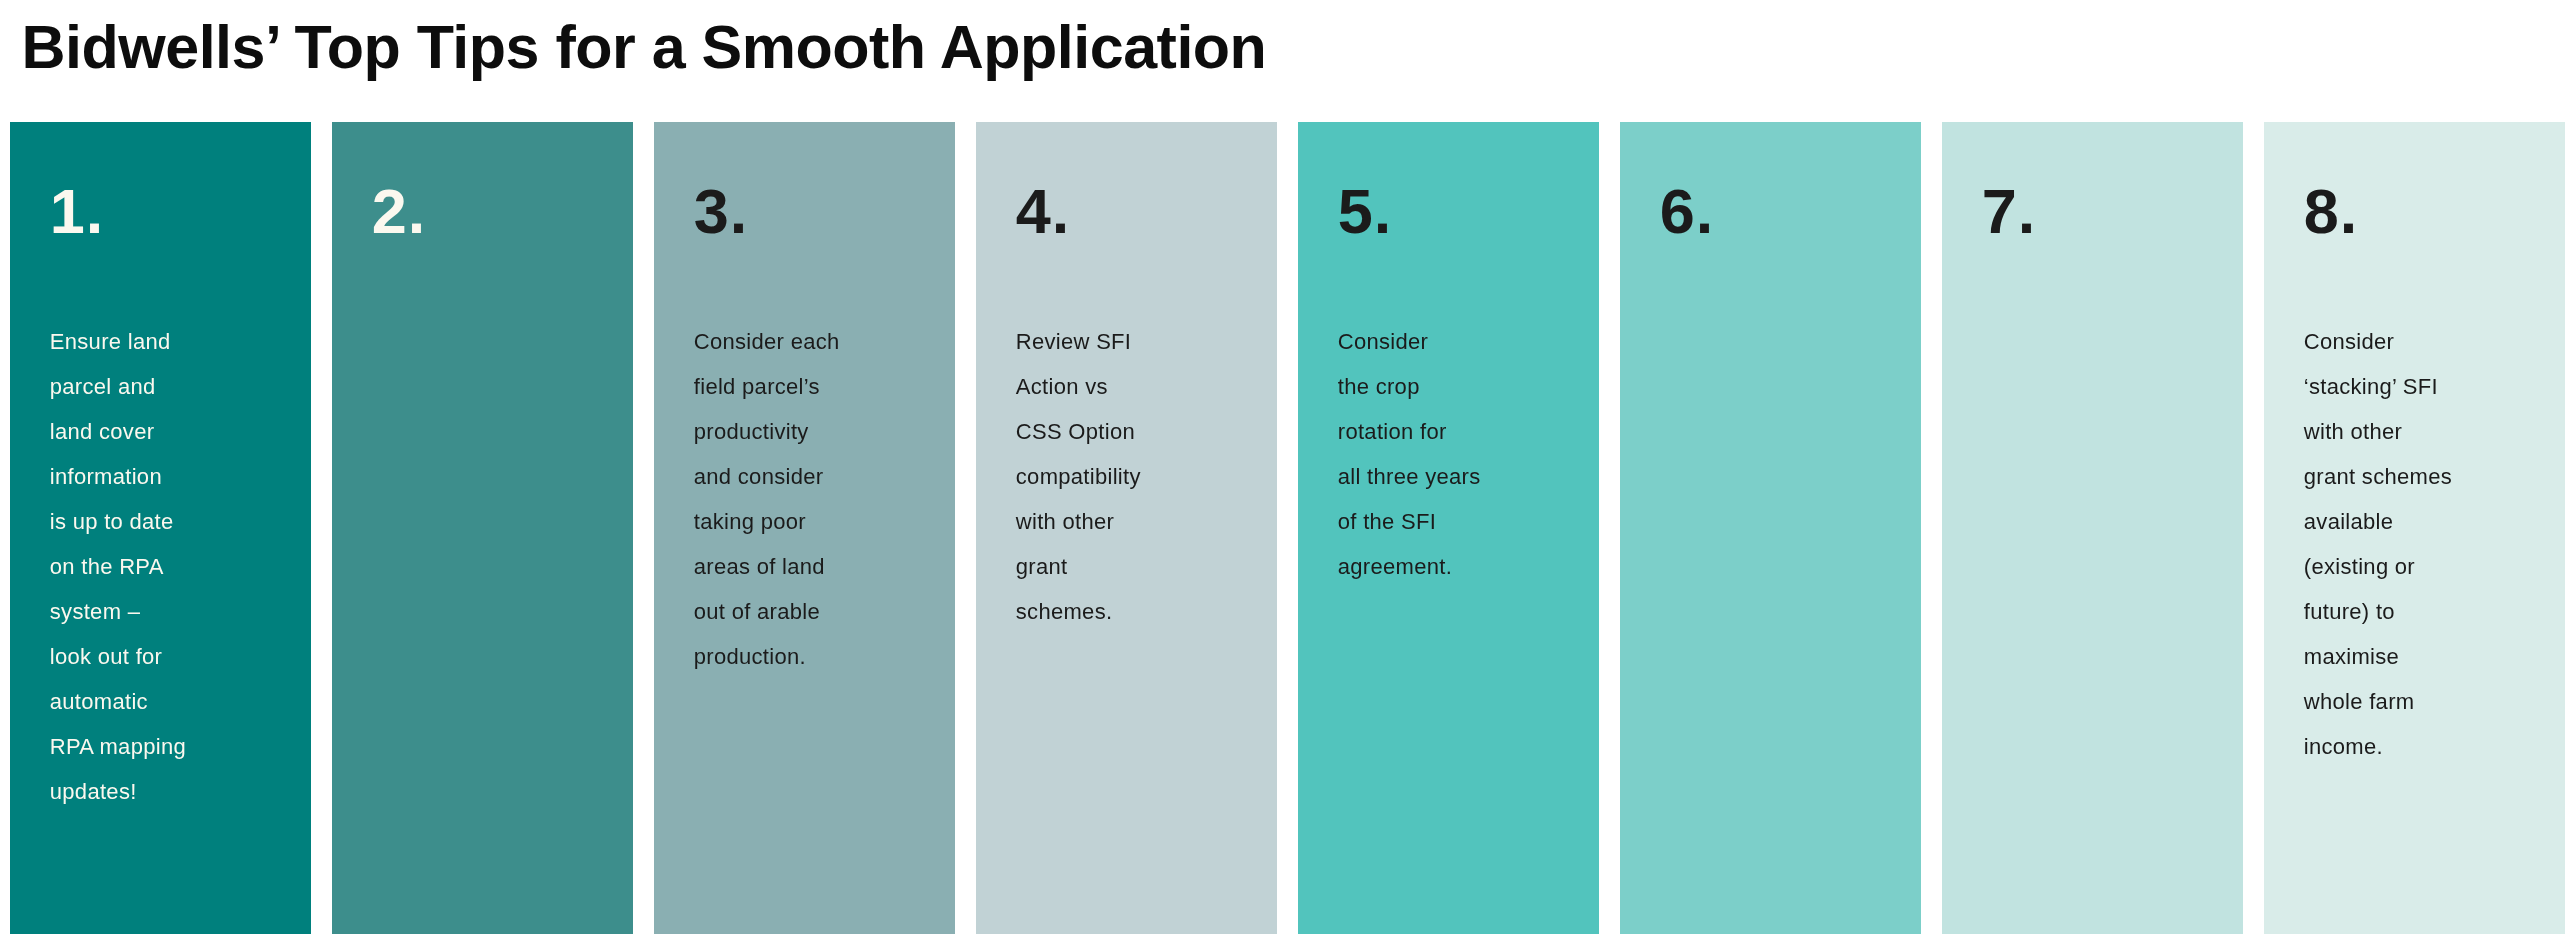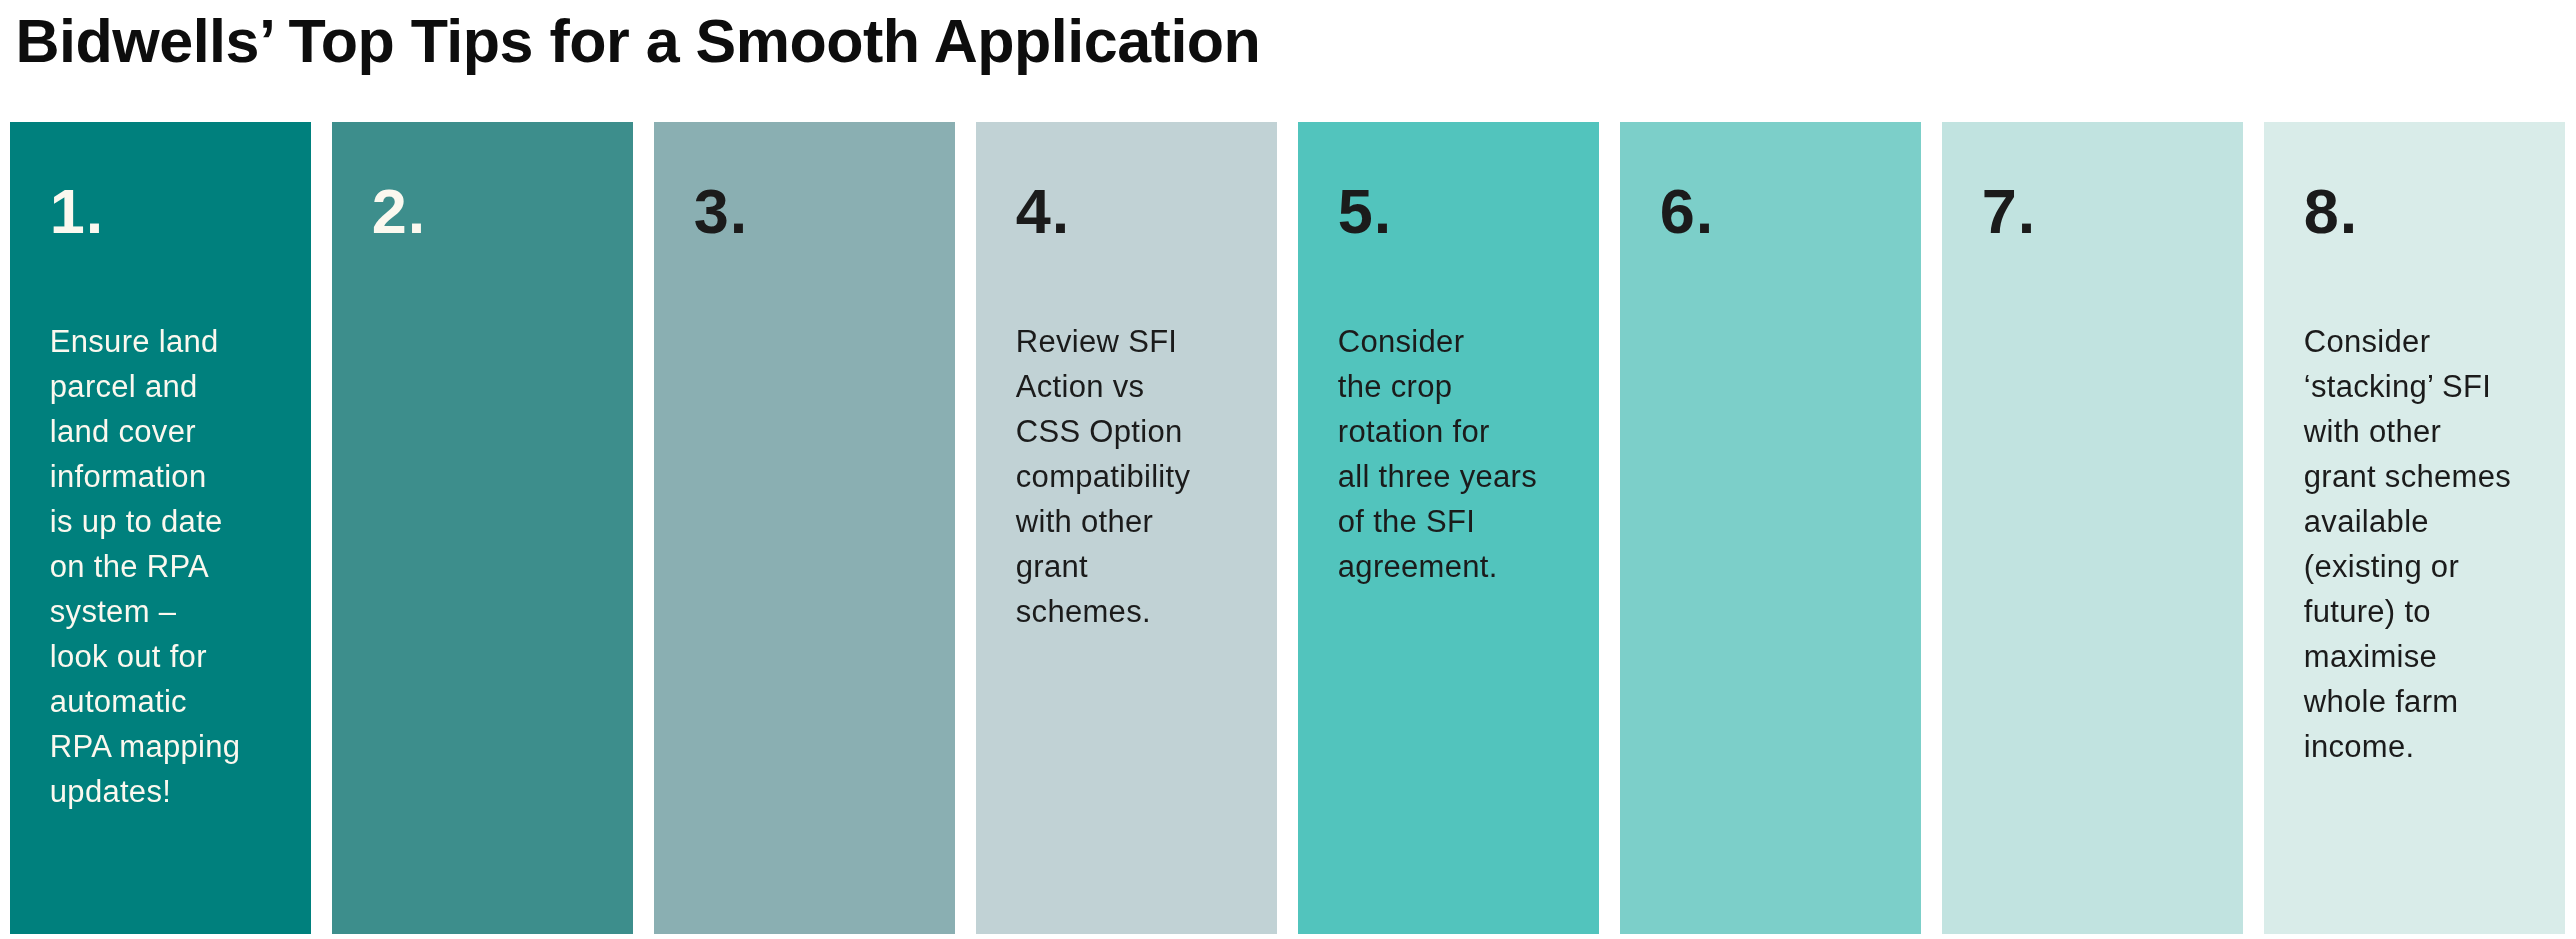--- a/index.html
+++ b/index.html
@@ -4,21 +4,21 @@
 <style>
   html,body{margin:0;padding:0;}
   body{
     width:2576px;height:939px;
     background:#ffffff;
     font-family:"Liberation Sans",sans-serif;
     overflow:hidden;
     position:relative;
   }
   .page-title{
-    margin:0;
+    margin:6px;
     padding:5.2px 0 0 15.5px;
     font-size:61px;
     line-height:1.2;
     font-weight:700;
     letter-spacing:-0.5px;
     color:#0d0d0d;
   }
   .cards{
     position:absolute;
     top:122px;left:9.8px;
@@ -35,21 +35,21 @@
   .card .num{
     padding-left:40px;
     font-size:63px;
     line-height:1;
     font-weight:700;
     letter-spacing:1px;
   }
   .card .tip{
     margin:76px 0 0 0;
     padding:0 31px 0 40px;
-    font-size:31px;
+    font-size:22px;
     line-height:45px;
     letter-spacing:0.3px;
     white-space:pre;
     font-weight:400;
   }
 </style>
 </head>
 <body style="background: rgb(255, 255, 255);">
 
 <main>
@@ -68,20 +68,28 @@
 look out for
 automatic
 RPA mapping
 updates!</p>
     </section>
     <section class="card" style="background: rgb(61, 142, 140); color: rgb(251, 248, 239);">
       <div class="num">2.</div>
     </section>
     <section class="card" style="background: rgb(138, 175, 178); color: rgb(27, 27, 27);">
       <div class="num">3.</div>
+      <p class="tip">Consider each
+field parcel’s
+productivity
+and consider
+taking poor
+areas of land
+out of arable
+production.</p>
     </section>
     <section class="card" style="background: rgb(193, 210, 213); color: rgb(27, 27, 27);">
       <div class="num">4.</div>
       <p class="tip">Review SFI
 Action vs
 CSS Option
 compatibility
 with other
 grant
 schemes.</p>

